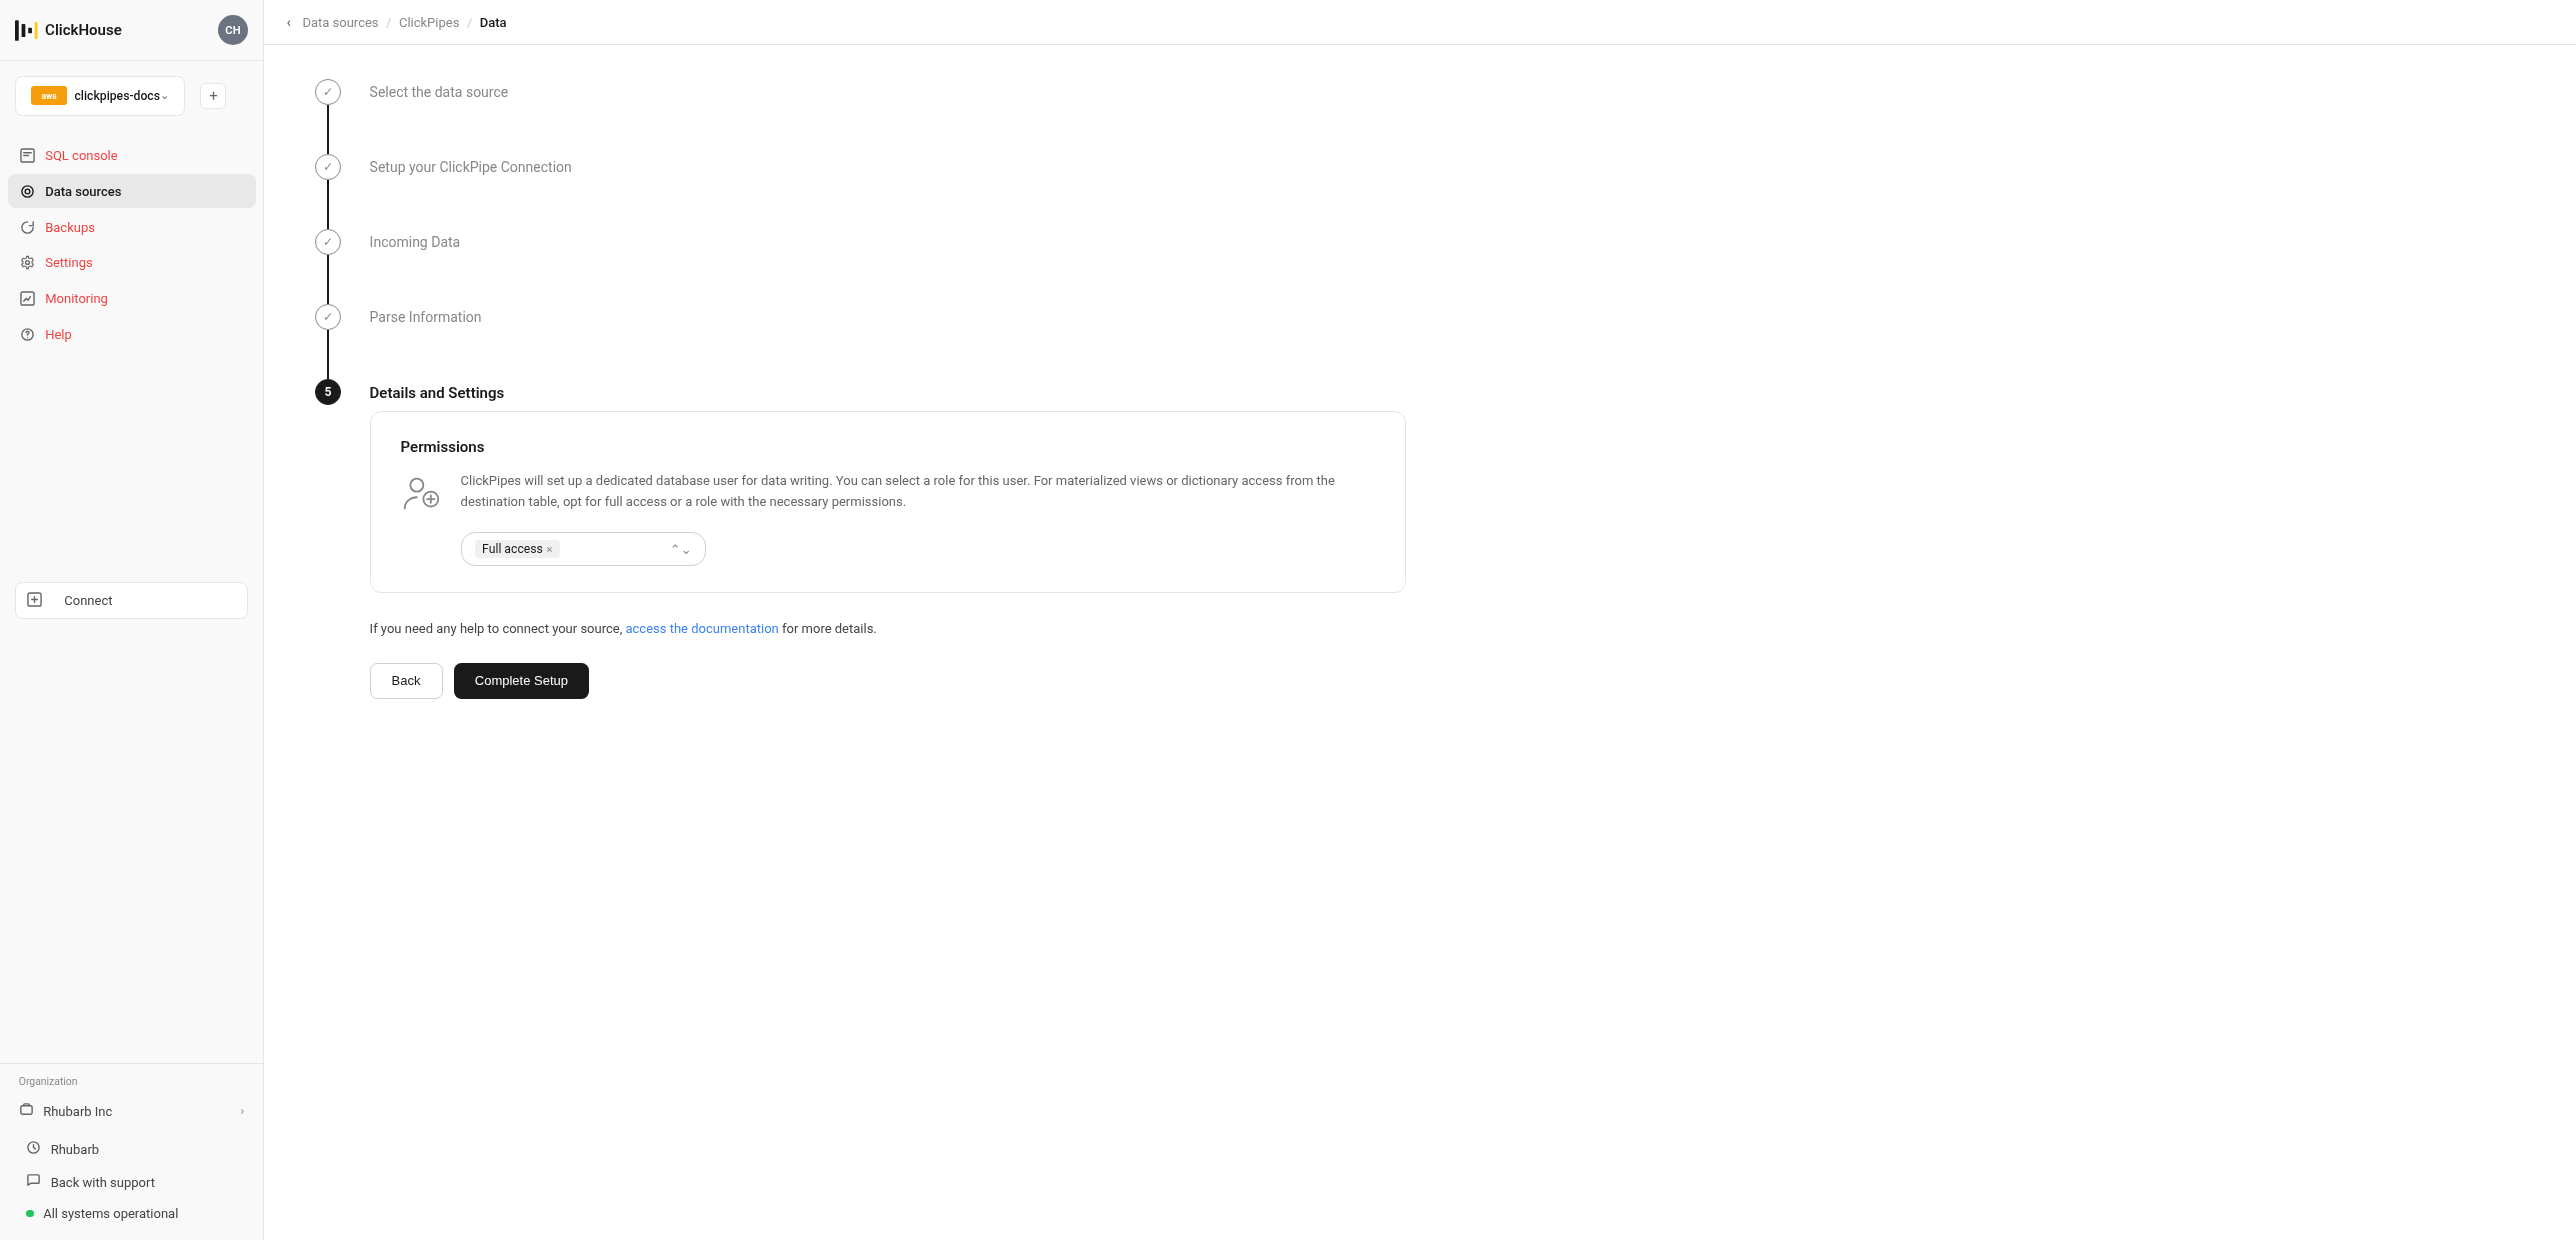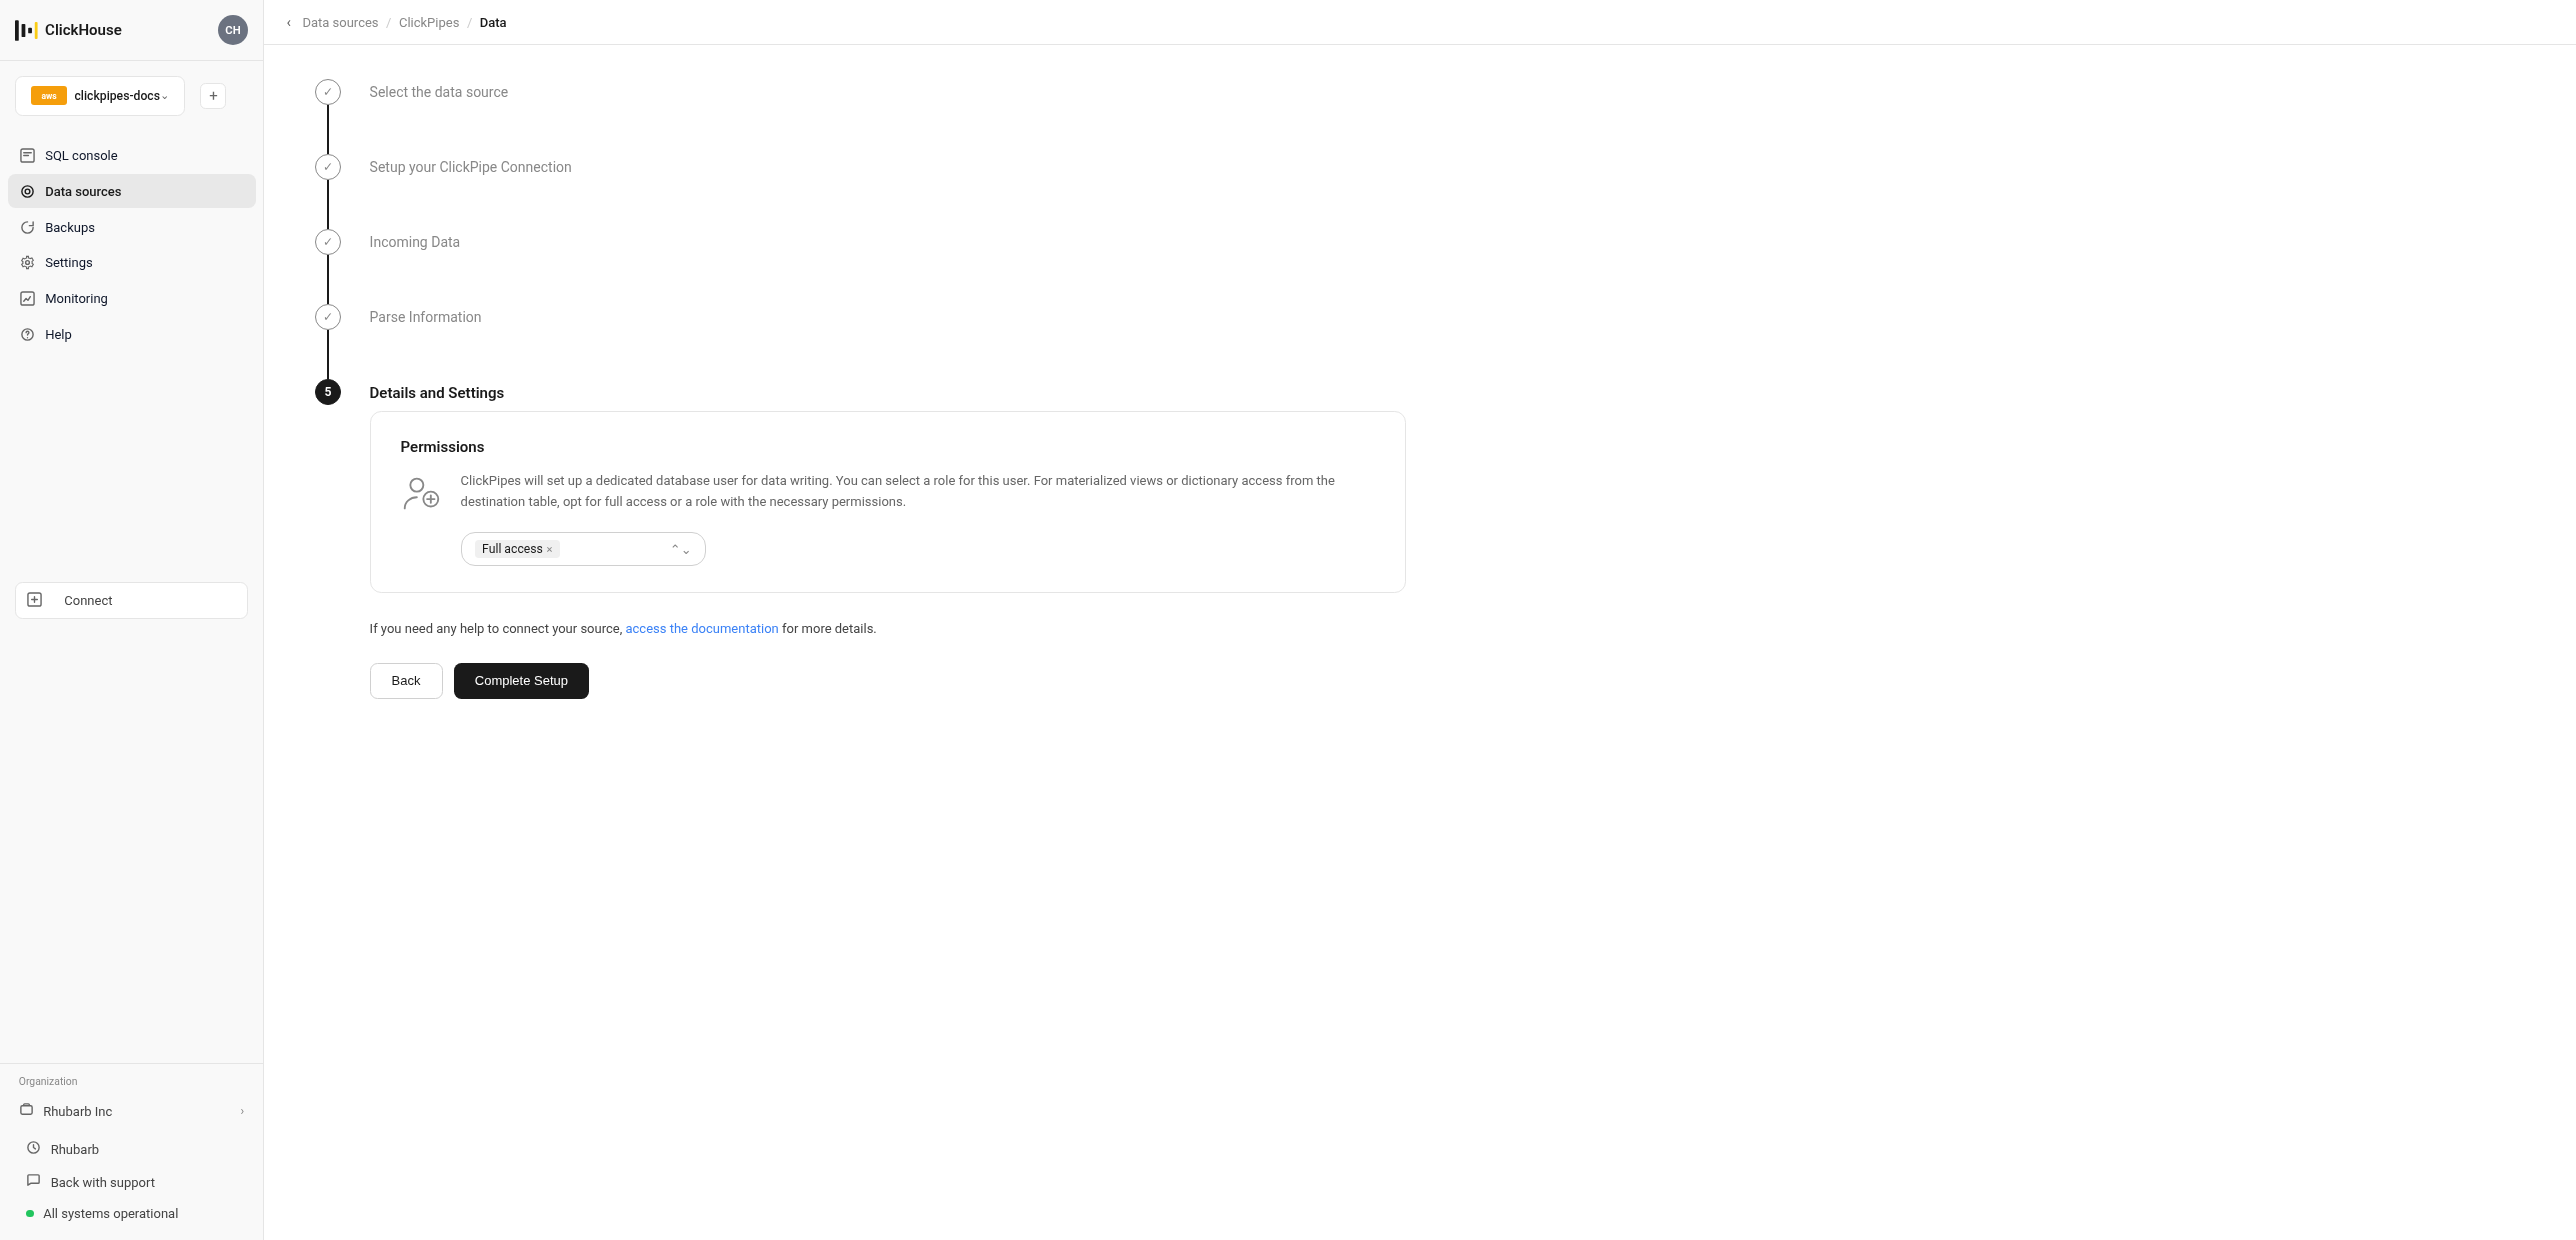--- a/index.html
+++ b/index.html
@@ -123,21 +123,21 @@
       flex: 1;
     }
 
     .nav-item {
       display: flex;
       align-items: center;
       gap: 9.4px;
       padding: 8.5px 11.3px;
       border-radius: 7.5px;
       cursor: pointer;
-      color: #0f172a;
+      color: #ef4444;
       font-size: 13px;
       margin-bottom: 1.9px;
     }
 
     .nav-item.active {
       background: #e8e8e8;
       font-weight: 500;
       color: #1a1a1a;
     }
 

